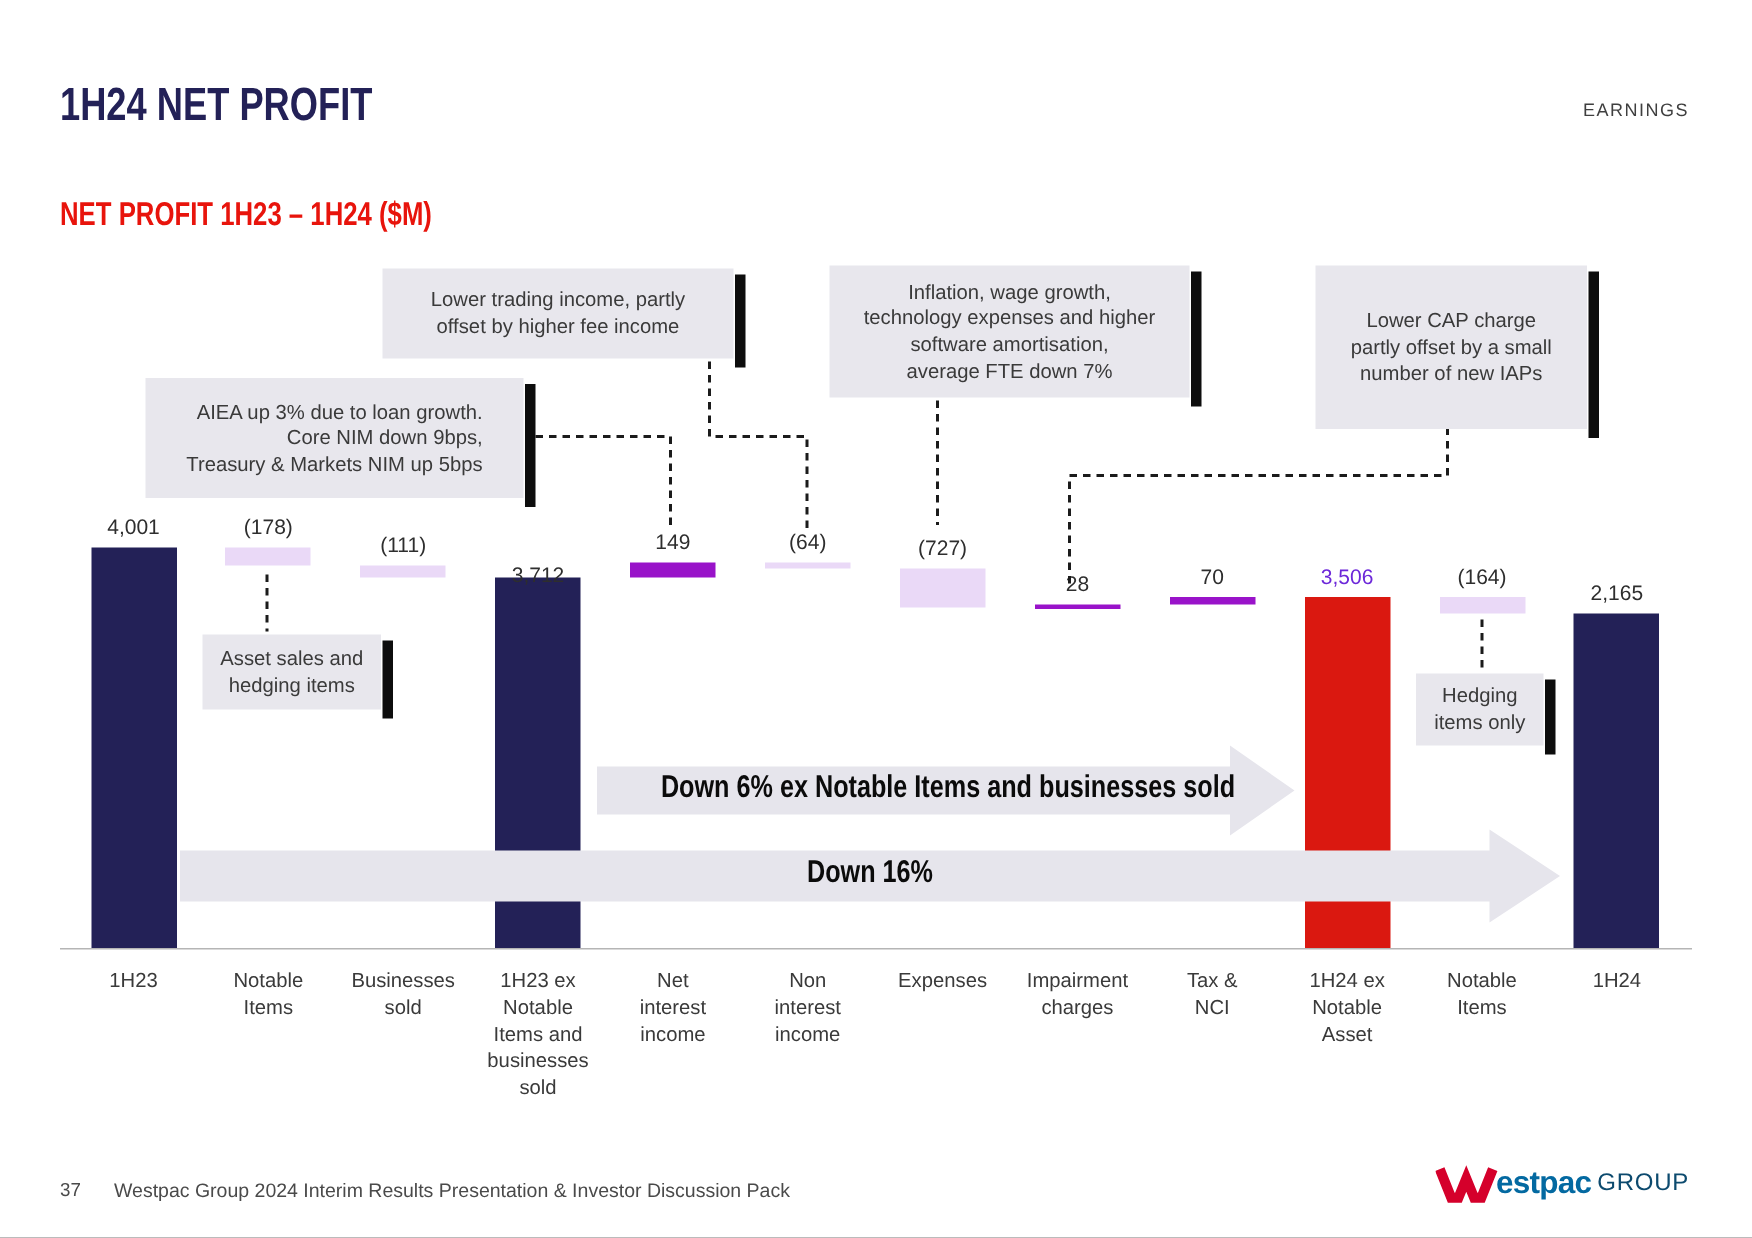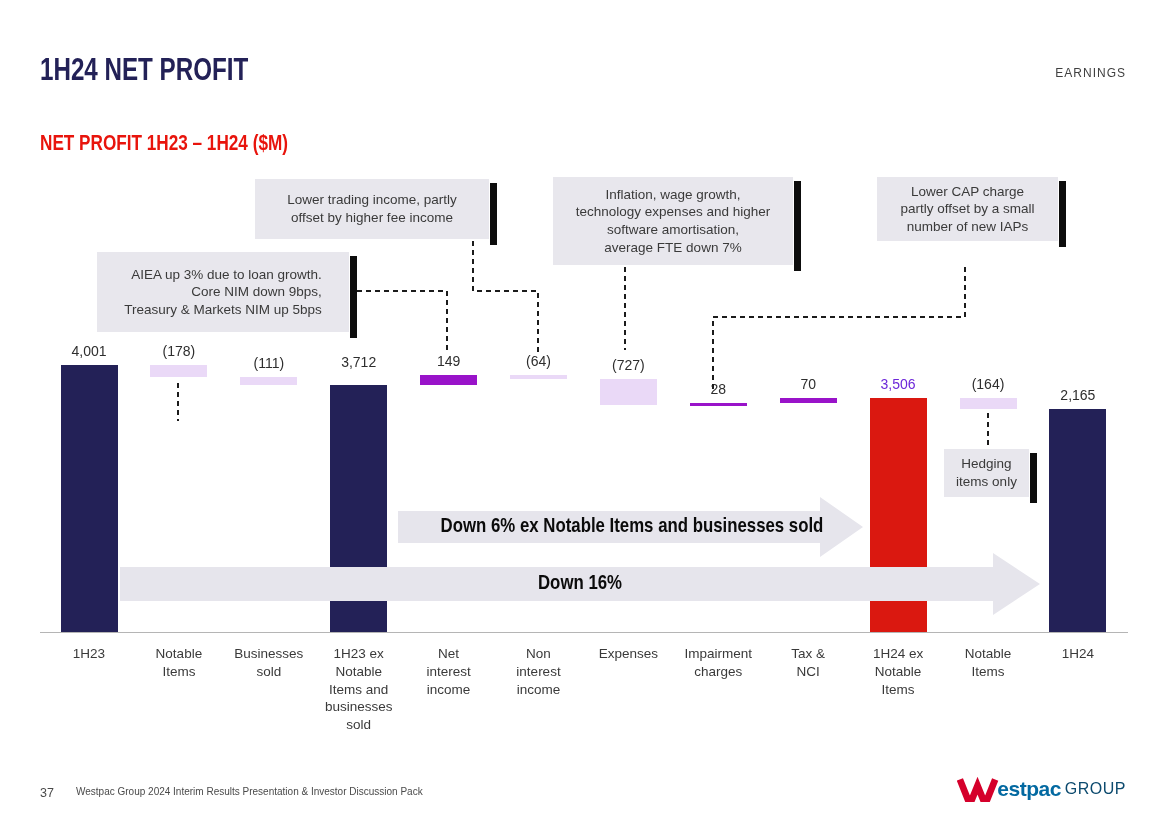--- a/index.html
+++ b/index.html
@@ -49,37 +49,37 @@
     display:flex; align-items:center; justify-content:center;
     white-space:pre-line; padding:6px 8px;
   }
   .callout::after {
     content:""; position:absolute; right:-8px; top:4px; bottom:-6px; width:7px;
     background:#0d0d0d;
   }
   .co-aiea      { left:97px;  top:252px; width:252px; height:80px;text-align:right; }
   .co-trading   { left:255px; top:179px; width:234px; height:60px; }
   .co-inflation { left:553px; top:177px; width:240px; height:88px; }
-  .co-cap       { left:877px; top:177px; width:181px; height:64px; }
+  .co-cap       { left:877px; top:177px; width:181px; height:109px; }
   .co-asset     { left:135px; top:423px; width:119px; height:50px; }
   .co-hedging   { left:944px; top:449px; width:85px;  height:48px; }
   
   .overlay { position:absolute; left:0; top:0; pointer-events:none; }
   .conn { stroke:#1b1b1b; stroke-width:2; fill:none; stroke-dasharray:5 4; }
   .arrow-shape { fill:#e6e5ec; }
   .arrow-label {
     position:absolute; text-align:center; color:#0b0b0b;
     font-size:21px; font-weight:800; white-space:nowrap;
     transform:translateX(-50%) scaleX(0.8);
   }
   .arrow-label-1 { left:632px; top:513px; }
   .arrow-label-2 { left:580px; top:570px; }
   
   .footer-page  { position:absolute; left:40px; top:786px; font-size:12.5px; color:#4a4a4a; }
-  .footer-text  { position:absolute; left:76px; top:786px; font-size:10px; color:#4a4a4a; }
+  .footer-text  { position:absolute; left:76px; top:786px; font-size:13px; color:#4a4a4a; }
   .footer-logo  { position:absolute; right:42px; top:776px; display:flex; align-items:center; }
   .logo-w { width:42px; height:26px; margin-right:-2px; }
   .logo-name  { font-size:21px; font-weight:bold; color:#0369a1; letter-spacing:-0.5px; }
   .logo-group { font-size:16px; color:#0c4a6e; margin-left:4px; letter-spacing:0.5px; }
 </style>
 </head>
 <body>
 
 <div class="slide">
 
@@ -94,21 +94,21 @@
       <div class="cat-label" style="left: 43px;">1H23</div>
       <div class="bar" style="left: 150.4px; top: 365.267px; width: 57px; height: 11.8667px; background: rgb(234, 217, 247);"></div>
       <div class="bar-value" style="left: 135.9px; top: 343.267px;">(178)</div>
       <div class="cat-label" style="left: 132.9px;">Notable
 Items</div>
       <div class="bar" style="left: 240.3px; top: 377.133px; width: 57px; height: 7.4px; background: rgb(234, 217, 247);"></div>
       <div class="bar-value" style="left: 225.8px; top: 355.133px;">(111)</div>
       <div class="cat-label" style="left: 222.8px;">Businesses
 sold</div>
       <div class="bar" style="left: 330.2px; top: 384.533px; width: 57px; height: 247.467px; background: rgb(35, 33, 87);"></div>
-      <div class="bar-value" style="left: 315.7px; top: 354px; text-align: center;">3,712</div>
+      <div class="bar-value" style="left: 315.7px; top: 375px; text-align: center;">3,712</div>
       <div class="cat-label" style="left: 312.7px;">1H23 ex
 Notable
 Items and
 businesses
 sold</div>
       <div class="bar" style="left: 420.1px; top: 374.6px; width: 57px; height: 9.93333px; background: rgb(153, 19, 201);"></div>
       <div class="bar-value" style="left: 405.6px; top: 352.6px;">149</div>
       <div class="cat-label" style="left: 402.6px;">Net
 interest
 income</div>
@@ -125,21 +125,21 @@
       <div class="cat-label" style="left: 672.3px;">Impairment
 charges</div>
       <div class="bar" style="left: 779.7px; top: 398.267px; width: 57px; height: 4.66667px; background: rgb(153, 19, 201);"></div>
       <div class="bar-value" style="left: 765.2px; top: 376.267px;">70</div>
       <div class="cat-label" style="left: 762.2px;">Tax &amp;
 NCI</div>
       <div class="bar" style="left: 869.6px; top: 398.267px; width: 57px; height: 233.733px; background: rgb(218, 24, 16);"></div>
       <div class="bar-value bold" style="left: 855.1px; top: 376.267px;">3,506</div>
       <div class="cat-label" style="left: 852.1px;">1H24 ex
 Notable
-Items</div>
+Asset</div>
       <div class="bar" style="left: 959.5px; top: 398.267px; width: 57px; height: 10.9333px; background: rgb(234, 217, 247);"></div>
       <div class="bar-value" style="left: 945px; top: 376.267px;">(164)</div>
       <div class="cat-label" style="left: 942px;">Notable
 Items</div>
       <div class="bar" style="left: 1049.4px; top: 409.2px; width: 57px; height: 222.8px; background: rgb(35, 33, 87);"></div>
       <div class="bar-value" style="left: 1034.9px; top: 387.2px;">2,165</div>
       <div class="cat-label" style="left: 1031.9px;">1H24</div>
     </div>
 
   <svg class="overlay" width="1168" height="825" viewBox="0 0 1168 825">
@@ -164,20 +164,22 @@
 Treasury &amp; Markets NIM up 5bps</div>
   <div class="callout co-trading">Lower trading income, partly
 offset by higher fee income</div>
   <div class="callout co-inflation">Inflation, wage growth,
 technology expenses and higher
 software amortisation,
 average FTE down 7%</div>
   <div class="callout co-cap">Lower CAP charge
 partly offset by a small
 number of new IAPs</div>
+  <div class="callout co-asset">Asset sales and
+hedging items</div>
   <div class="callout co-hedging">Hedging
 items only</div>
 
   <div class="footer-page">37</div>
   <div class="footer-text">Westpac Group 2024 Interim Results Presentation &amp; Investor Discussion Pack</div>
   <div class="footer-logo">
     <svg class="logo-w" viewBox="0 0 44 26">
       <path d="M3 3 L11 23 L16 23 L21.5 9.5 L27 23 L32 23 L40 3" fill="none" stroke="#d5002b" stroke-width="7" stroke-linejoin="miter"></path>
     </svg>
     <span class="logo-name">estpac</span>

